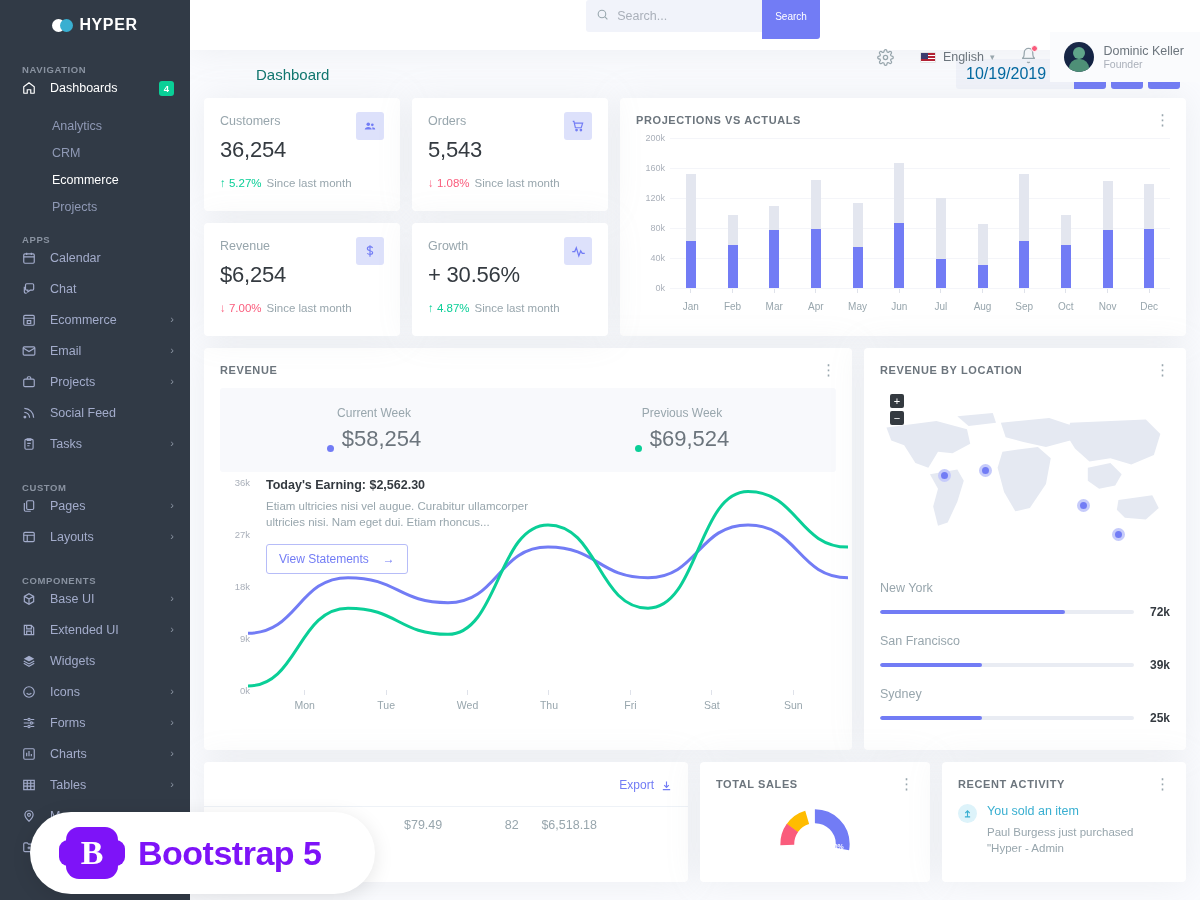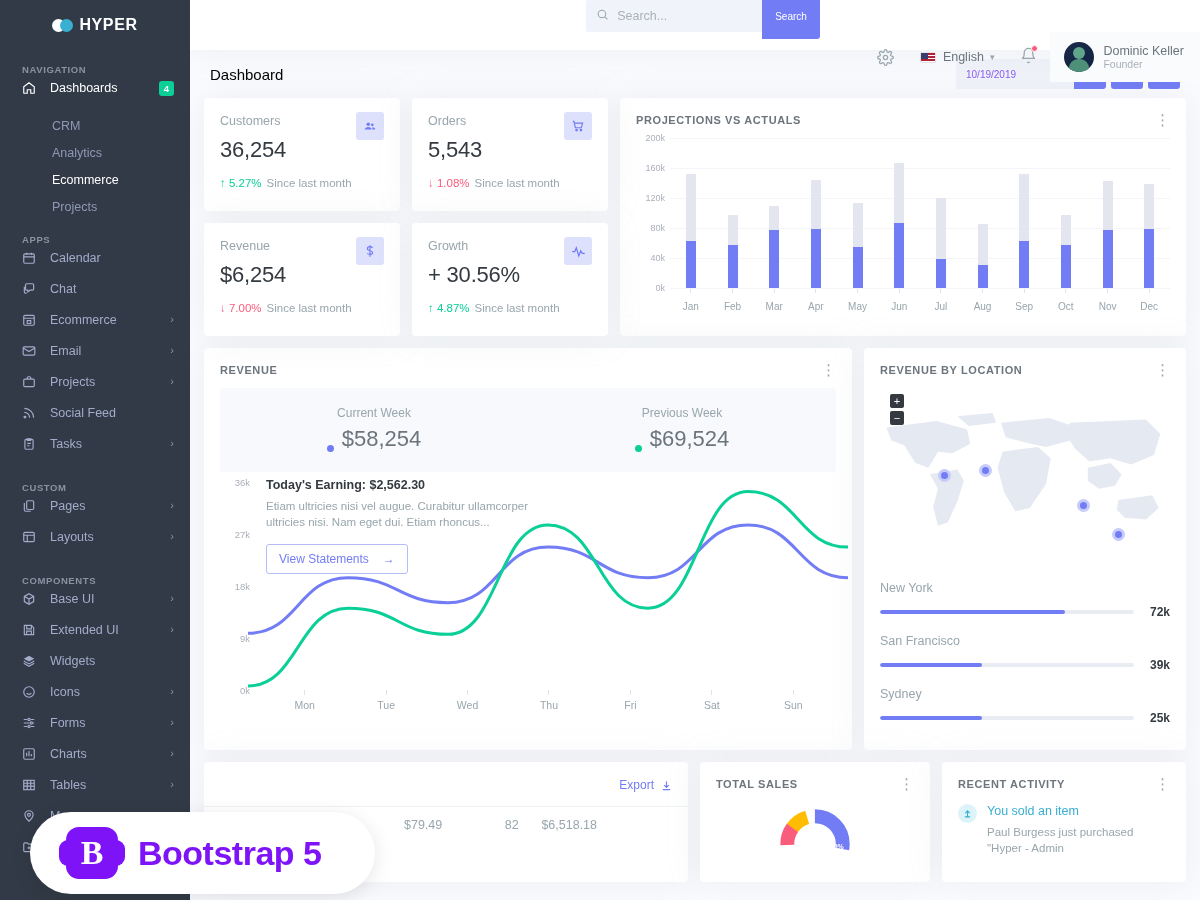--- a/index.html
+++ b/index.html
@@ -105,24 +105,24 @@
      border-radius: 50%; background: #5fa58a; }
   .avatar .body { position: absolute; left: 5px; top: 17px; width: 20px; height: 14px;
      border-radius: 9px 9px 0 0; background: #4e8f77; }
   .uname { color: #6c757d; font-size: 12.5px; line-height: 14px; }
   .urole { color: #aab0ba; font-size: 10.5px; line-height: 13px; }
 
   .content { flex: 1; padding: 0 14px; overflow: hidden; }
   .page-head {
     display: flex; align-items: center; height: 48px; padding: 0 6px;
   }
-  .page-title { font-size: 15px; color: #000000; }
+  .page-title { font-size: 15px; color: #0f766e; margin-left: 46px; }
   .dateinput {
     background: #f1f3fa; height: 30px; display: flex; align-items: center;
-    padding: 0 10px; border-radius: 3px 0 0 3px; font-size: 10px; color: #8b5cf6;
+    padding: 0 10px; border-radius: 3px 0 0 3px; font-size: 16px; color: #0369a1;
     width: 118px;
     text-align: right;
   }
   .head-actions { margin-left: auto; display: flex; align-items: center; }
   .ibtn {
     width: 32px; height: 30px; background: #727cf5; color: #fff;
     display: flex; align-items: center; justify-content: center; cursor: pointer;
   }
   .ibtn.r { border-radius: 0 3px 3px 0; }
   .ibtn.sq { border-radius: 3px; margin-left: 5px; }
@@ -278,24 +278,24 @@
     <div class="nav-item active">
       <span class="nic">
         <svg width="14" height="14" viewBox="0 0 24 24" fill="none" stroke="currentColor" stroke-width="2">
             <path d="M3 10l9-7 9 7v10a1 1 0 01-1 1h-5v-6H9v6H4a1 1 0 01-1-1z"></path>
           </svg>
       </span>
       <span class="nlabel">Dashboards</span>
       <span class="badge-count">4</span>
     </div>
     <div class="nav-sub">
+        <span>Analytics</span>
+      </div>
+    <div class="nav-sub">
         <span>CRM</span>
-      </div>
-    <div class="nav-sub">
-        <span>Analytics</span>
       </div>
     <div class="nav-sub sel">
         <span>Ecommerce</span>
       </div>
     <div class="nav-sub">
         <span>Projects</span>
       </div>
 
     <div class="nav-title">APPS</div>
 

